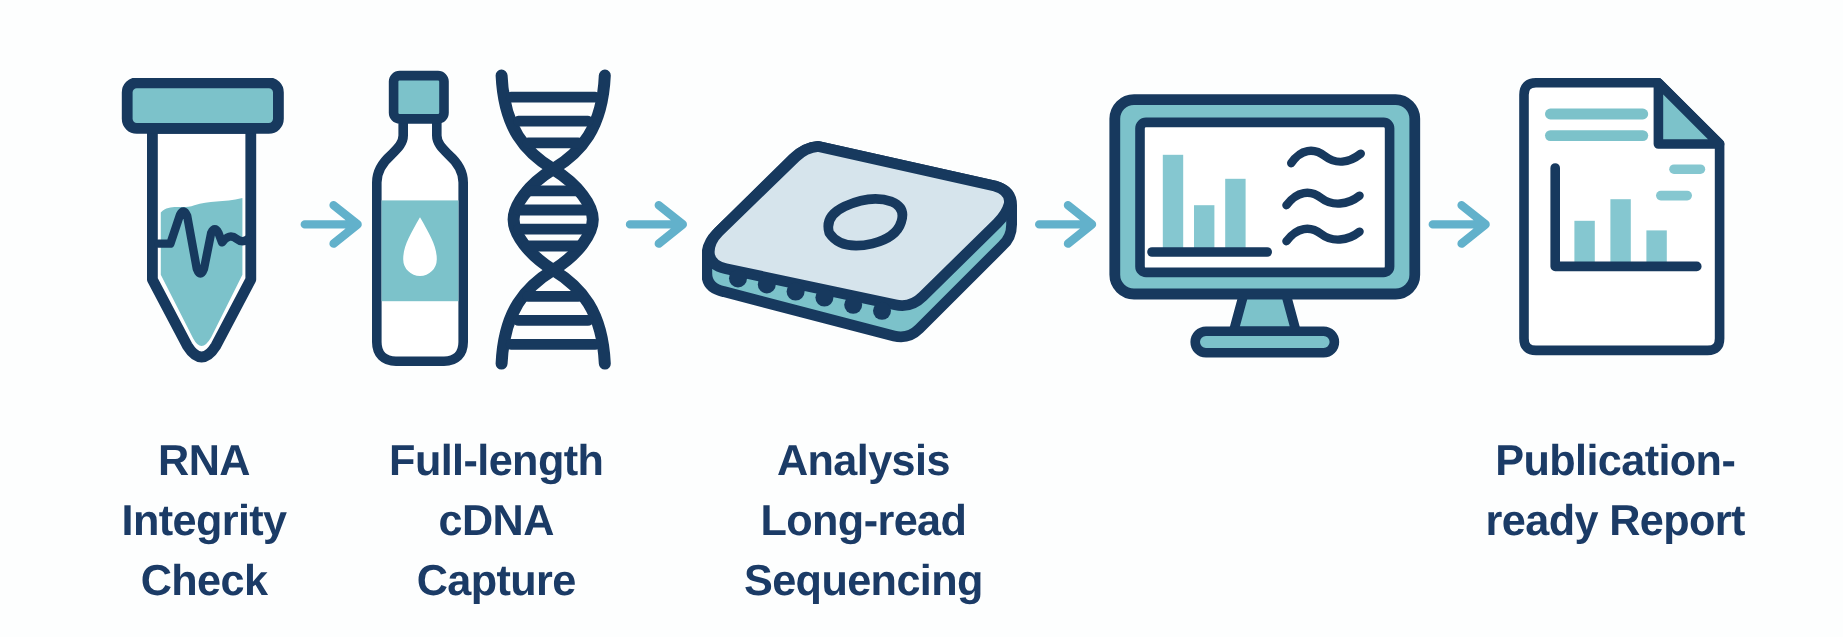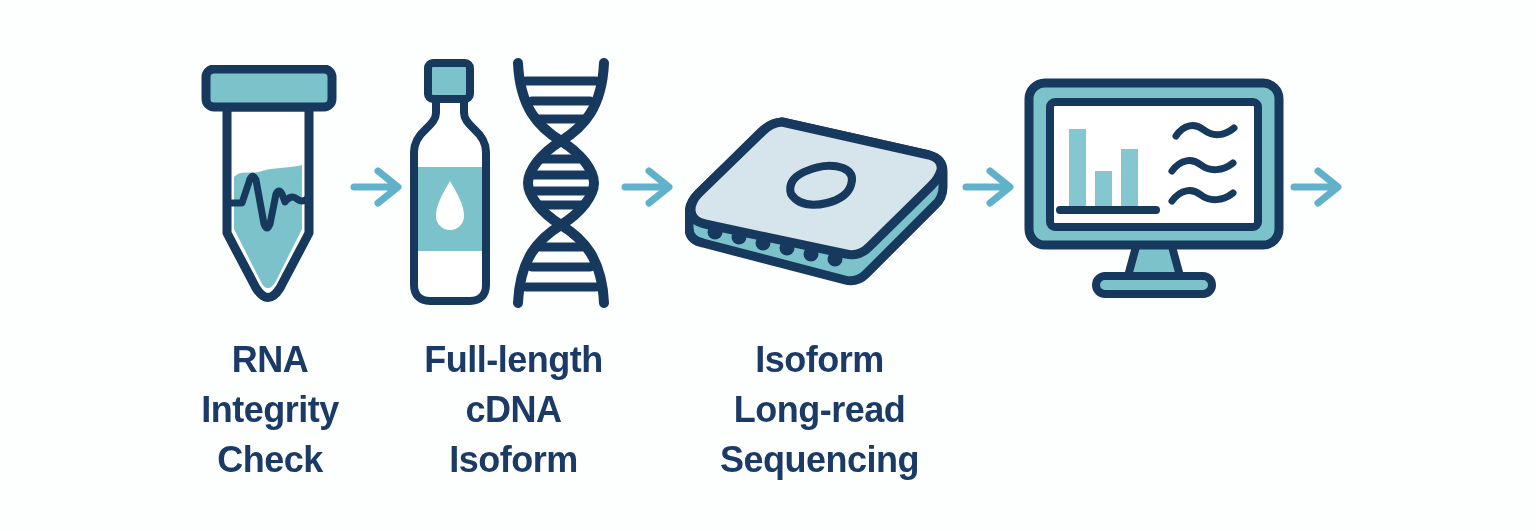--- a/index.html
+++ b/index.html
@@ -1,18 +1,18 @@
 <!DOCTYPE html>
 <html><head>
 <meta charset="utf-8">
 <style>
   html,body{margin:0;padding:0;background:#fdfefe;}
   body{width:1536px;height:531px;overflow:hidden;font-family:"Liberation Sans",sans-serif;}
   .diagram{width:1536px;height:531px;display:flex;justify-content:center;align-items:flex-start;padding-top:55px;box-sizing:border-box;}
-  .step{display:flex;flex-direction:column;align-items:center;}
+  .step{display:flex;flex-direction:column;align-items:center;gap:24px;}
   .step-1{width:160px;} .step-2{width:215px;} .step-3{width:285px;} .step-4{width:272px;} .step-5{width:200px;}
   .icon-box{height:255px;display:flex;align-items:flex-end;justify-content:center;}
   .mb0{margin-bottom:0;} .mb10{margin-bottom:10px;} .mb12{margin-bottom:12px;}
   .arrow-cell{width:56px;display:flex;justify-content:center;align-items:flex-start;}
   .arrow-cell svg{margin-top:110px;}
   .label{margin-top:25px;width:max-content;text-align:center;white-space:pre-line;
          color:#1b3b66;font-weight:700;font-size:36px;line-height:50px;letter-spacing:-0.5px;}
   svg{display:block;}
   .navy-s{stroke:#17395e;fill:none;}
   .teal-f{fill:#7cc2ca;}
@@ -66,21 +66,21 @@
               <path d="M133,150 H177"></path>
             <path d="M134,192 H176"></path>
               <path d="M126,212 H184"></path>
               <path d="M120,232 H190"></path>
           </g>
         </g>
       </svg>
     </div>
     <div class="label">Full-length
 cDNA
-Isoform</div>
+Capture</div>
   </div>
 
   <div class="arrow-cell">
     <svg width="56" height="44" viewBox="0 0 56 44">
       <path d="M4,22 L42,22 M28,6 L48,22 L28,38" fill="none" stroke="#62b1cb" stroke-width="7" stroke-linecap="round" stroke-linejoin="round"></path>
     </svg>
   </div>
 
   <div class="step step-3">
     <div class="icon-box">
@@ -91,21 +91,21 @@
         <g fill="#17395e">
           <circle cx="30" cy="124" r="7.5"></circle>
             <circle cx="54" cy="129" r="7.5"></circle>
             <circle cx="78" cy="135" r="7.5"></circle>
           <circle cx="102" cy="140" r="7.5"></circle>
             <circle cx="126" cy="146" r="7.5"></circle>
             <circle cx="150" cy="151" r="7.5"></circle>
         </g>
       </svg>
     </div>
-    <div class="label">Isoform
+    <div class="label">Analysis
 Long-read
 Sequencing</div>
   </div>
 
   <div class="arrow-cell">
     <svg width="56" height="44" viewBox="0 0 56 44">
       <path d="M4,22 L42,22 M28,6 L48,22 L28,38" fill="none" stroke="#62b1cb" stroke-width="7" stroke-linecap="round" stroke-linejoin="round"></path>
     </svg>
   </div>
 
@@ -130,14 +130,38 @@
       </svg>
     </div>
   </div>
 
   <div class="arrow-cell">
     <svg width="56" height="44" viewBox="0 0 56 44">
       <path d="M4,22 L42,22 M28,6 L48,22 L28,38" fill="none" stroke="#62b1cb" stroke-width="7" stroke-linecap="round" stroke-linejoin="round"></path>
     </svg>
   </div>
 
+  <div class="step step-5">
+    <div class="icon-box">
+      <svg class="mb12" width="185" height="235" viewBox="0 0 185 235">
+        <path class="white-f" stroke="#17395e" stroke-width="8" stroke-linejoin="round" d="M26,6 L128,6 L179,57 L179,219 Q179,229 169,229 L26,229 Q16,229 16,219 L16,16 Q16,6 26,6 Z"></path>
+        <path class="teal-f" stroke="#17395e" stroke-width="8" stroke-linejoin="round" d="M128,6 L179,57 L128,57 Z"></path>
+        <g stroke="#7cc2ca" stroke-width="9" stroke-linecap="round">
+          <path d="M38,32 H115"></path>
+            <path d="M38,50 H115"></path>
+        </g>
+        <g fill="#85c7d0">
+          <rect x="58" y="121" width="17" height="38"></rect>
+          <rect x="88" y="103" width="17" height="56"></rect>
+          <rect x="118" y="129" width="17" height="30"></rect>
+        </g>
+        <path class="navy-s" stroke-width="8" stroke-linecap="round" stroke-linejoin="round" d="M42,77 L42,159 L160,159"></path>
+        <g stroke="#85c7d0" stroke-width="8" stroke-linecap="round">
+          <path d="M141,78 H163"></path>
+            <path d="M130,100 H152"></path>
+        </g>
+      </svg>
+    </div>
+    <div class="label">Publication-
+ready Report</div>
+  </div>
 
 </div>
 
 </body></html>

